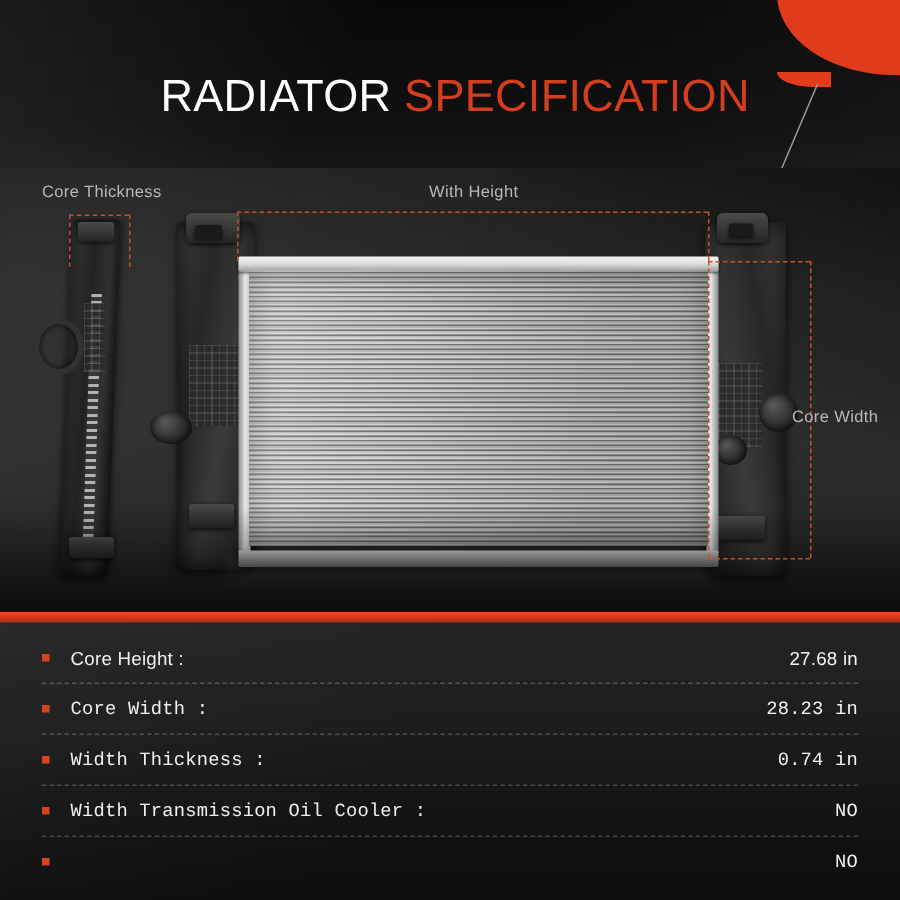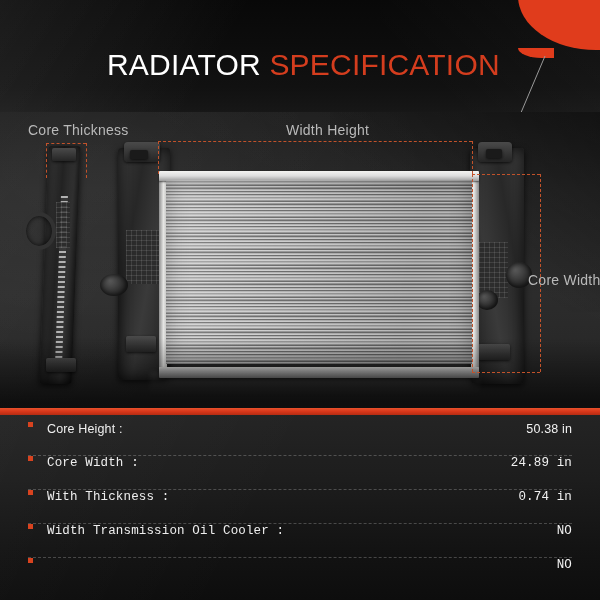--- a/index.html
+++ b/index.html
@@ -72,21 +72,21 @@
     pointer-events:none;
   }
   .art-dark-bot{
     position:absolute;left:0;bottom:-10px;width:600px;height:80px;
     background:linear-gradient(180deg, rgba(0,0,0,0) 0%, rgba(0,0,0,0.62) 80%);
     pointer-events:none;
   }
 
   
   .cap{
-    position:absolute;color:#b9b9b9;font-size:14px;letter-spacing:.25px;
+    position:absolute;color:#b9b9b9;font-size:11px;letter-spacing:.25px;
     white-space:nowrap;
   }
   #cap-thk{left:28px;top:122px;}
   #cap-hgt{left:286px;top:122px;}
   #cap-wid{left:528px;top:272px;}
 
   
   .dash{position:absolute;pointer-events:none;}
   .dash-h{border-top:1.5px dashed #c2522a;}
   .dash-v{border-left:1.5px dashed #c2522a;}
@@ -188,21 +188,21 @@
 
   
   .specs{
     position:absolute;left:0;top:415px;width:600px;height:185px;
     background:
       linear-gradient(118deg, rgba(255,255,255,0.028) 0%, rgba(255,255,255,0) 46%),
       linear-gradient(180deg,#242424 0%,#1d1d1d 35%,#131313 72%,#0d0d0d 100%);
   }
   .row{
     position:relative;height:33px;margin:0 28px;
-    display:flex;
+    display:flex;align-items:center;
   }
   .row+.row{border-top:1px dashed rgba(255,255,255,0.22);font-family:Liberation Mono, monospace;}
   .bullet{
     width:5px;height:5px;background:#d8431f;flex:0 0 auto;margin-right:14px;
   }
   .rlabel{
     color:#efefef;font-size:12.5px;letter-spacing:.15px;white-space:nowrap;
   }
   .rvalue{
     margin-left:auto;color:#f2f2f2;font-size:12.5px;letter-spacing:.15px;white-space:nowrap;
@@ -275,40 +275,40 @@
     <div class="dash dash-v" style="left:158px;top:29px;height:33px;"></div>
     <div class="dash dash-v" style="left:472px;top:29px;height:33px;"></div>
 
     <div class="dash dash-h" style="left:472px;top:62px;width:68px;"></div>
     <div class="dash dash-h" style="left:472px;top:260px;width:68px;"></div>
     <div class="dash dash-v" style="left:540px;top:62px;height:198px;"></div>
     <div class="dash dash-v" style="left:472px;top:62px;height:198px;"></div>
   </div>
 
   <div class="cap" id="cap-thk">Core Thickness</div>
-  <div class="cap" id="cap-hgt">Width Height</div>
+  <div class="cap" id="cap-hgt">With Height</div>
   <div class="cap" id="cap-wid">Core Width</div>
 
   <div class="divider"></div>
 
   <div class="specs">
     <div class="spec-pad"></div>
     <div class="row">
       <span class="bullet"></span>
       <span class="rlabel">Core Height :</span>
-      <span class="rvalue">50.38 in</span>
+      <span class="rvalue">27.68 in</span>
     </div>
     <div class="row">
       <span class="bullet"></span>
       <span class="rlabel">Core Width :</span>
-      <span class="rvalue">24.89 in</span>
-    </div>
-    <div class="row">
-      <span class="bullet"></span>
-      <span class="rlabel">With Thickness :</span>
+      <span class="rvalue">28.23 in</span>
+    </div>
+    <div class="row">
+      <span class="bullet"></span>
+      <span class="rlabel">Width Thickness :</span>
       <span class="rvalue">0.74 in</span>
     </div>
     <div class="row">
       <span class="bullet"></span>
       <span class="rlabel">Width Transmission Oil Cooler :</span>
       <span class="rvalue">NO</span>
     </div>
     <div class="row">
       <span class="bullet"></span>
       <span class="rvalue">NO</span>

